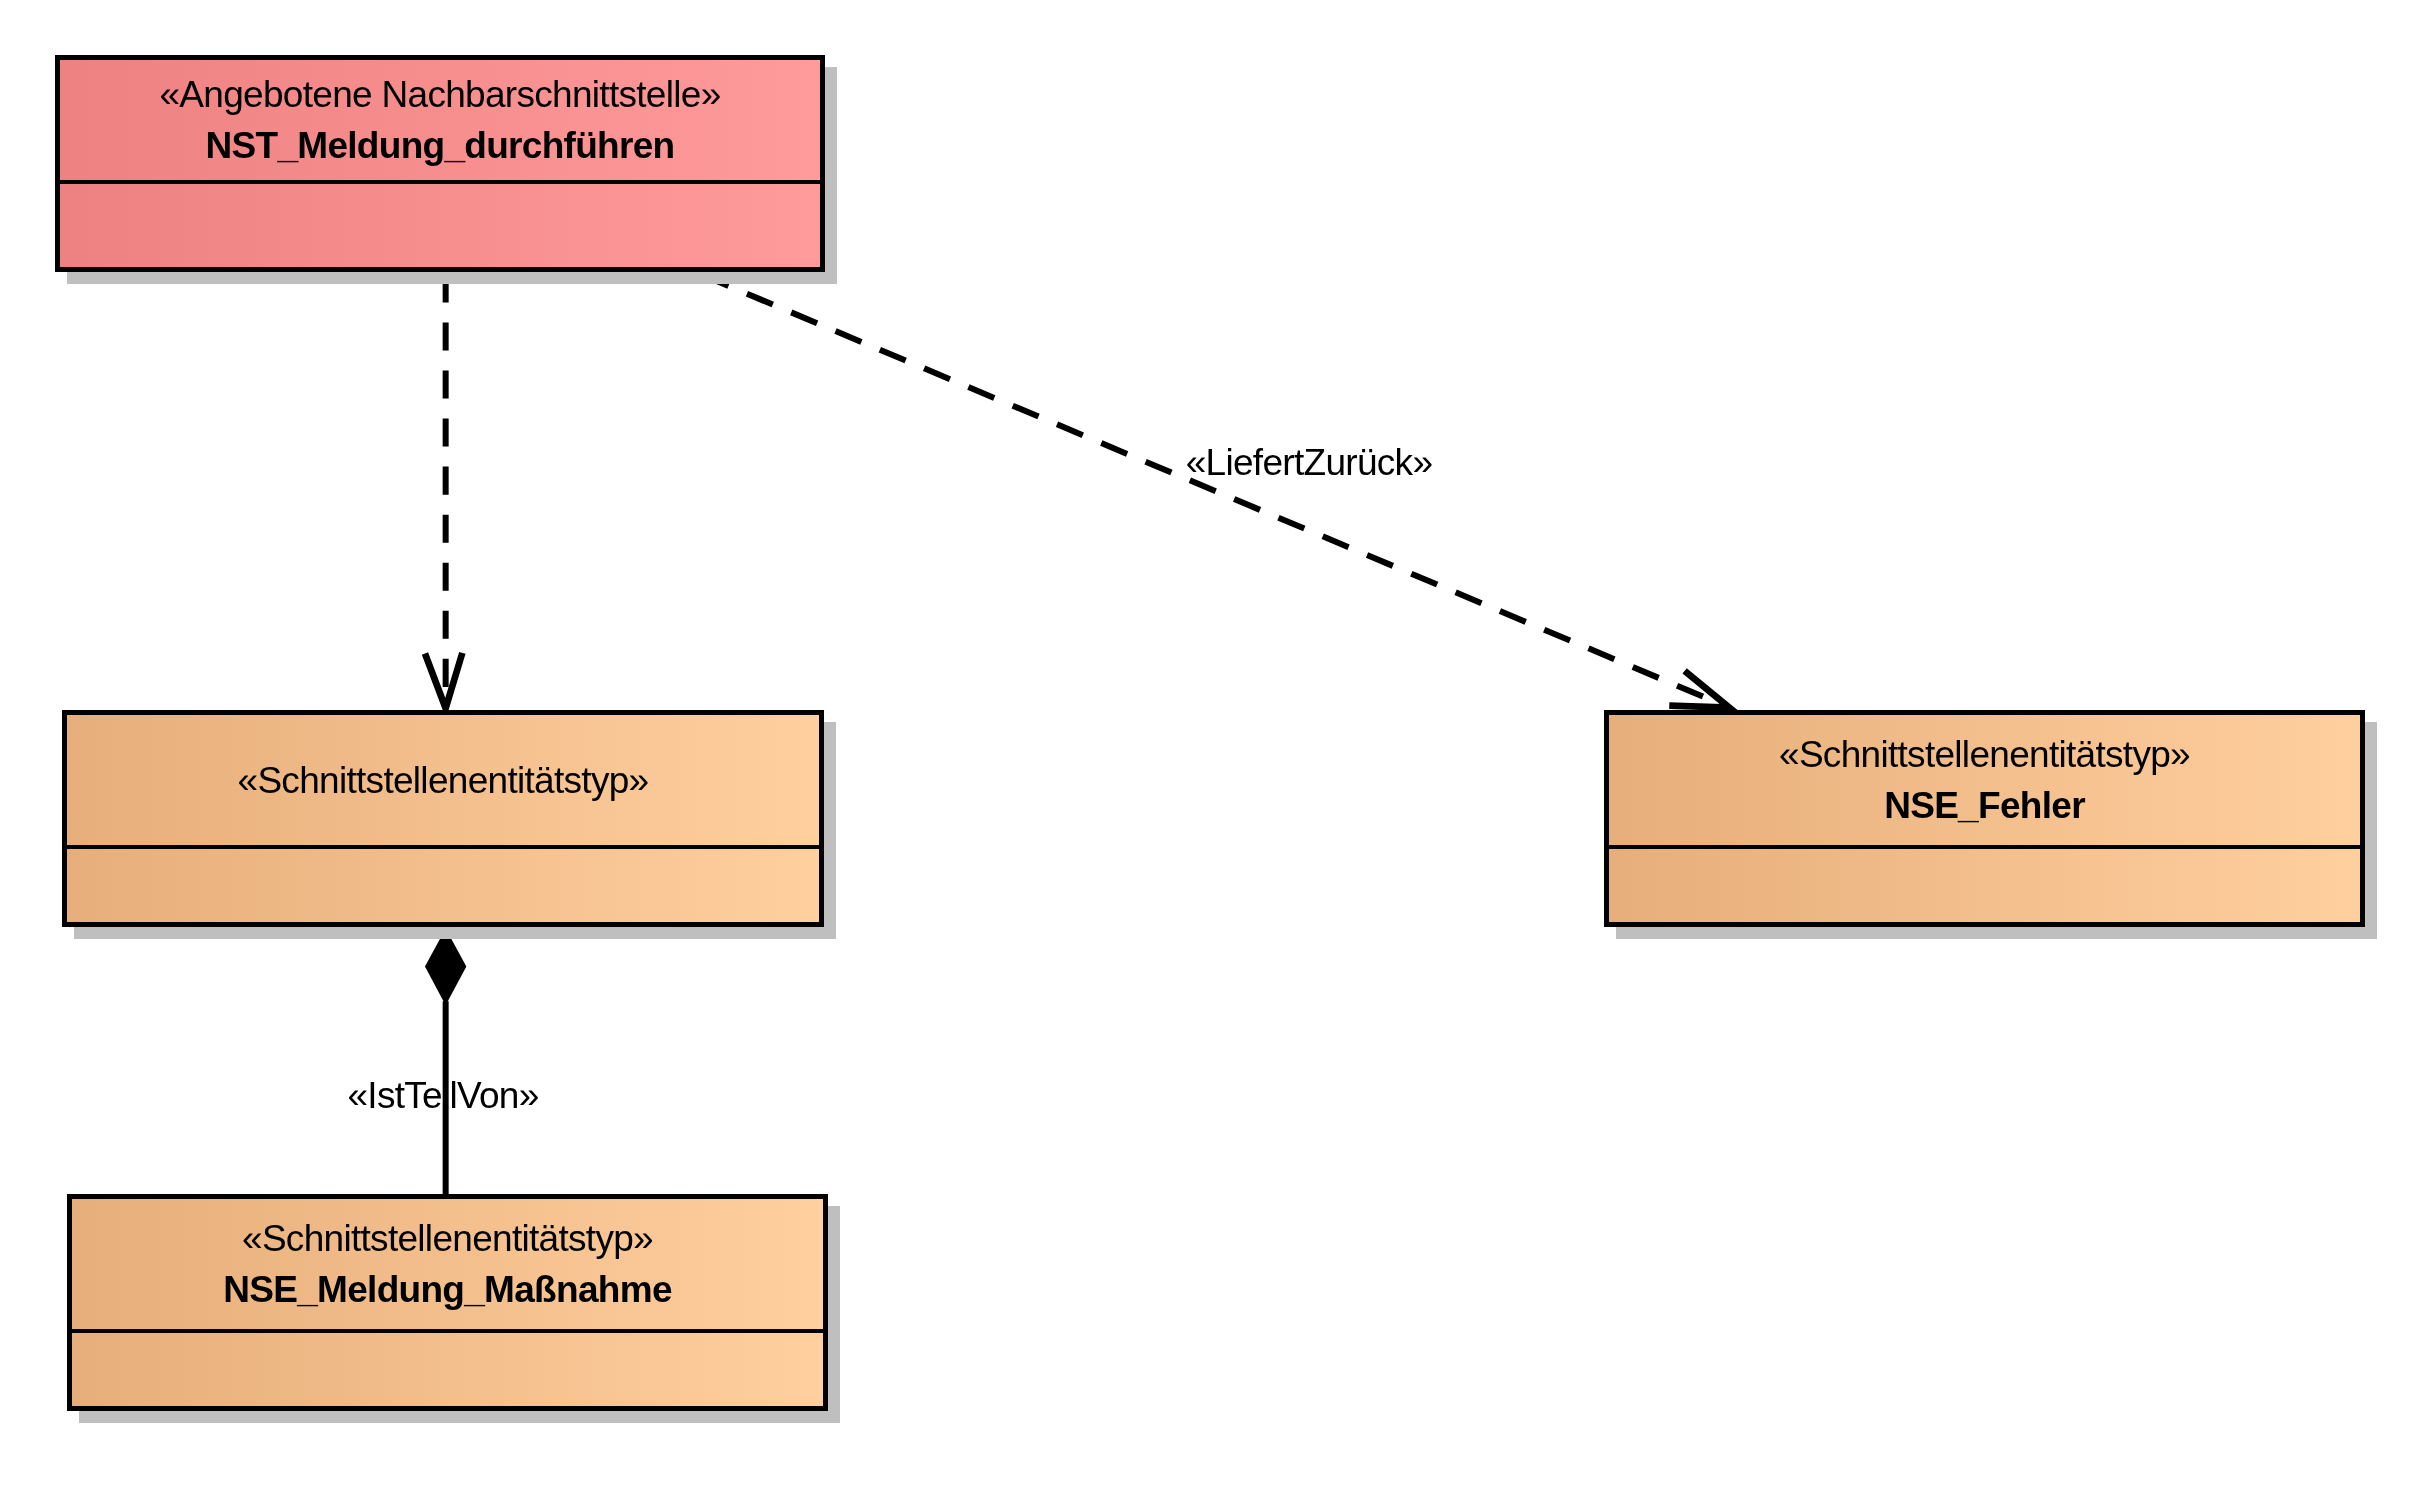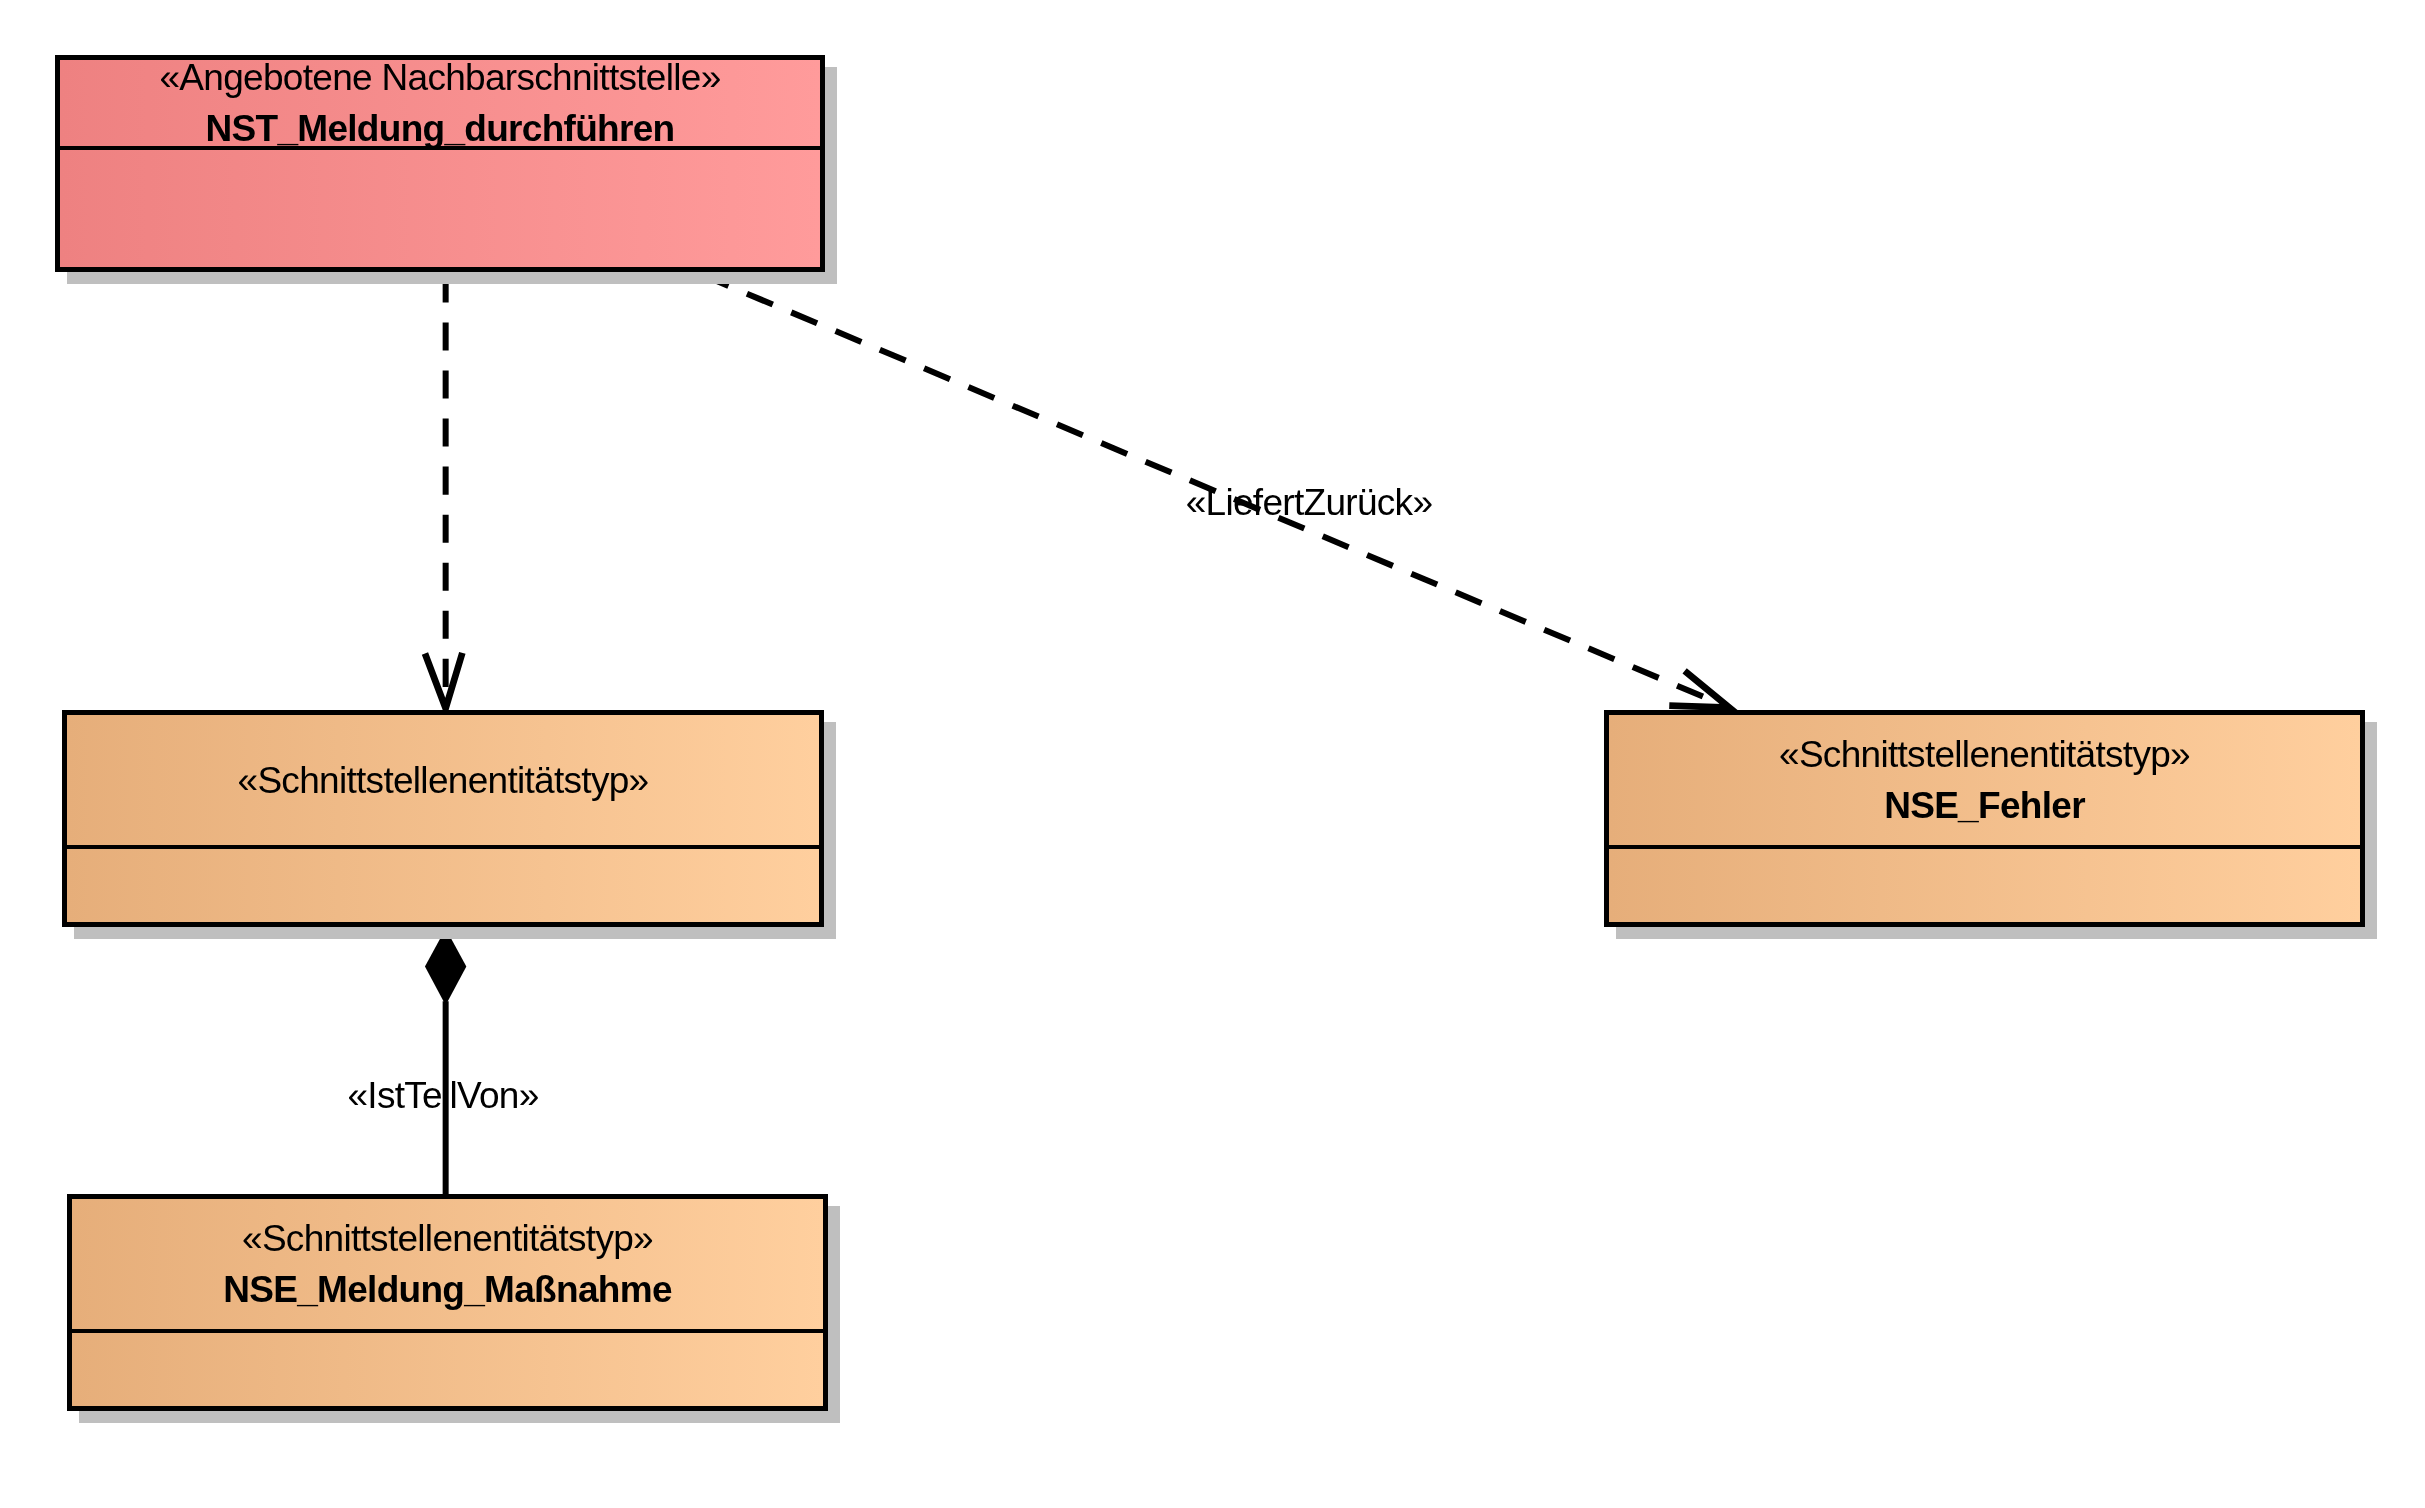--- a/index.html
+++ b/index.html
@@ -68,21 +68,21 @@
       <polyline points="2523,1005 2590,1060 2500,1057" fill="none" stroke="#000" stroke-width="10"></polyline>
     </g>
 
     <g>
       <polygon points="667,1391 698,1448 667,1506 636,1448" fill="#000"></polygon>
       <line x1="667" y1="1500" x2="667" y2="1792" stroke="#000" stroke-width="9"></line>
     </g>
   </svg>
 
   <div class="uml-box red" style="left:55px; top:55px; width:770px; height:217px;">
-    <div class="uml-title" style="height:90px;">
+    <div class="uml-title" style="height:124px;">
       <div class="stereotype">«Angebotene Nachbarschnittstelle»</div>
       <div class="classname">NST_Meldung_durchführen</div>
     </div>
     <div class="uml-attributes"></div>
   </div>
 
   <div class="uml-box orange" style="left:62px; top:710px; width:762px; height:217px;">
     <div class="uml-title" style="height:134px;">
       <div class="stereotype">«Schnittstellenentitätstyp»</div>
     </div>
@@ -98,17 +98,17 @@
   </div>
 
   <div class="uml-box orange" style="left:67px; top:1194px; width:761px; height:217px;">
     <div class="uml-title" style="height:134px;">
       <div class="stereotype">«Schnittstellenentitätstyp»</div>
       <div class="classname">NSE_Meldung_Maßnahme</div>
     </div>
     <div class="uml-attributes"></div>
   </div>
 
-  <div class="edge-label" style="left:1309px; top:463px;margin-top:40px;">«LiefertZurück»</div>
+  <div class="edge-label" style="left:1309px; top:463px;">«LiefertZurück»</div>
   <div class="edge-label" style="left:443px; top:1096px;">«IstTeilVon»</div>
 
 </div>
 
 
 </body></html>

